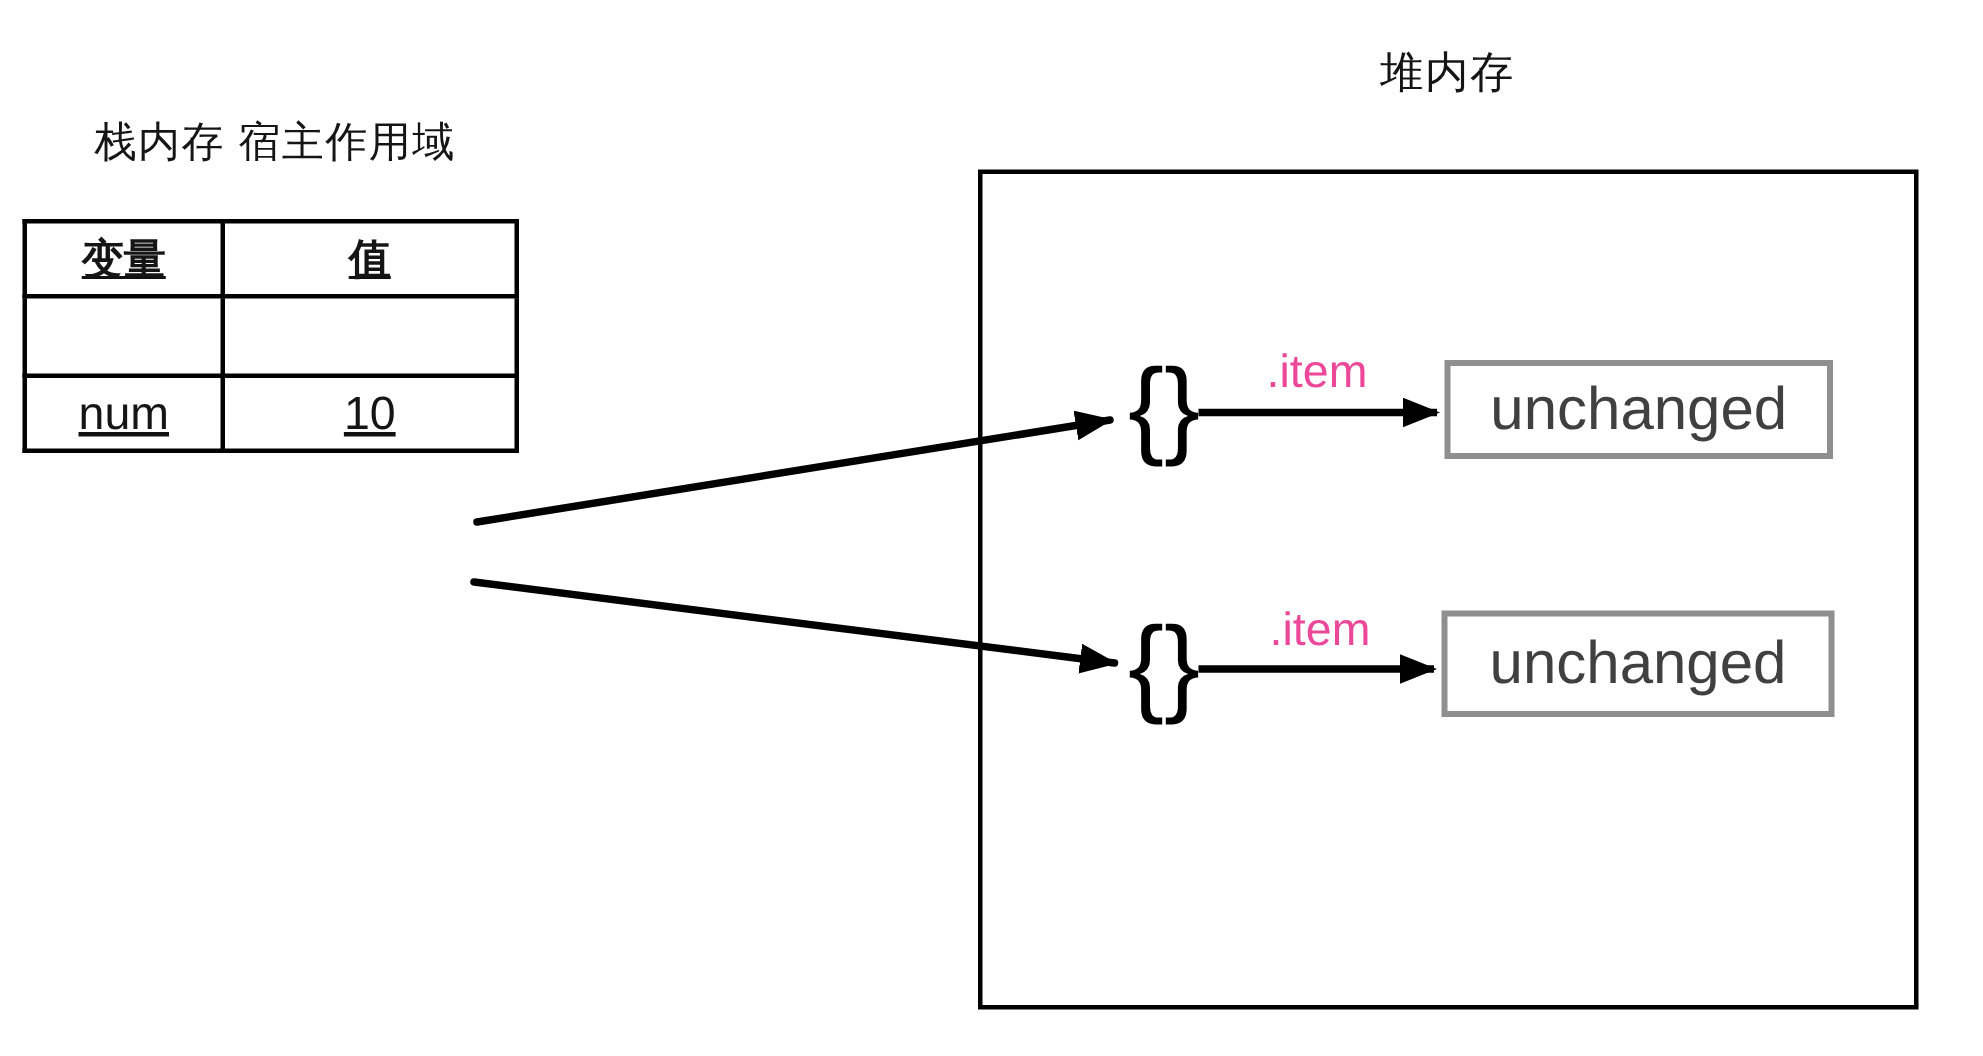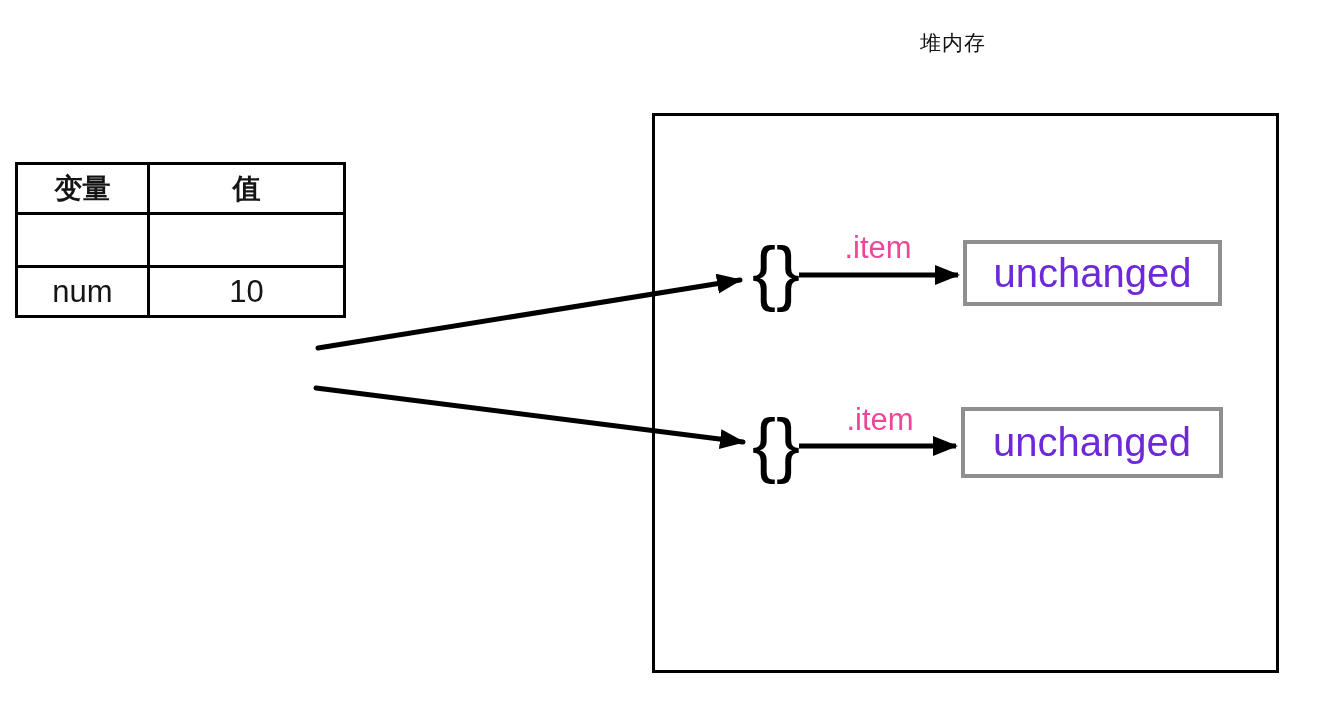--- a/index.html
+++ b/index.html
@@ -20,31 +20,32 @@
   
   .stack-title {
     left: 63px; top: 76px;
     font-size: 28px;
     letter-spacing: 1px;
     color: #151515;
     white-space: nowrap;
   }
   .heap-title {
     left: 920px; top: 29px;
-    font-size: 21px;
+    font-size: 29px;
     letter-spacing: 1px;
     color: #151515;
     white-space: nowrap;
   }
 
   
   .stack-table {
-    left: 15px; top: 162px;
+    left: 15px; top: 146px;
     border-collapse: collapse;
     table-layout: fixed;
+    text-decoration: underline;
   }
   .stack-table td, .stack-table th {
     border: 3px solid #000000;
     text-align: center;
     vertical-align: middle;
     font-size: 31px;
     color: #151515;
     padding: 0;
   }
   .stack-table th { font-size: 28px; font-weight: bold; }
@@ -85,32 +86,33 @@
   .prop2 { left: 880px; top: 420px; }
 
   
   .value-box {
     border: 4px solid #8f8f8f;
     background: #ffffff;
     display: flex;
     align-items: center;
     justify-content: center;
     font-size: 40px;
-    color: #6d28d9;
+    color: #404040;
   }
   .value-box-1 { left: 963px; top: 240px; width: 259px; height: 66px; }
   .value-box-2 { left: 961px; top: 407px; width: 262px; height: 71px; }
 
   .arrow-layer { left: 0; top: 0; pointer-events: none; }
 </style>
 </head>
 <body>
 
 <div class="canvas">
 
+  <div class="abs stack-title">栈内存 宿主作用域</div>
   <div class="abs heap-title">堆内存</div>
 
   <table class="abs stack-table">
     <tbody>
         <tr class="row-header">
       <th class="col-var">变量</th>
       <th class="col-val">值</th>
     </tr>
     <tr class="row-empty">
       <td></td>

